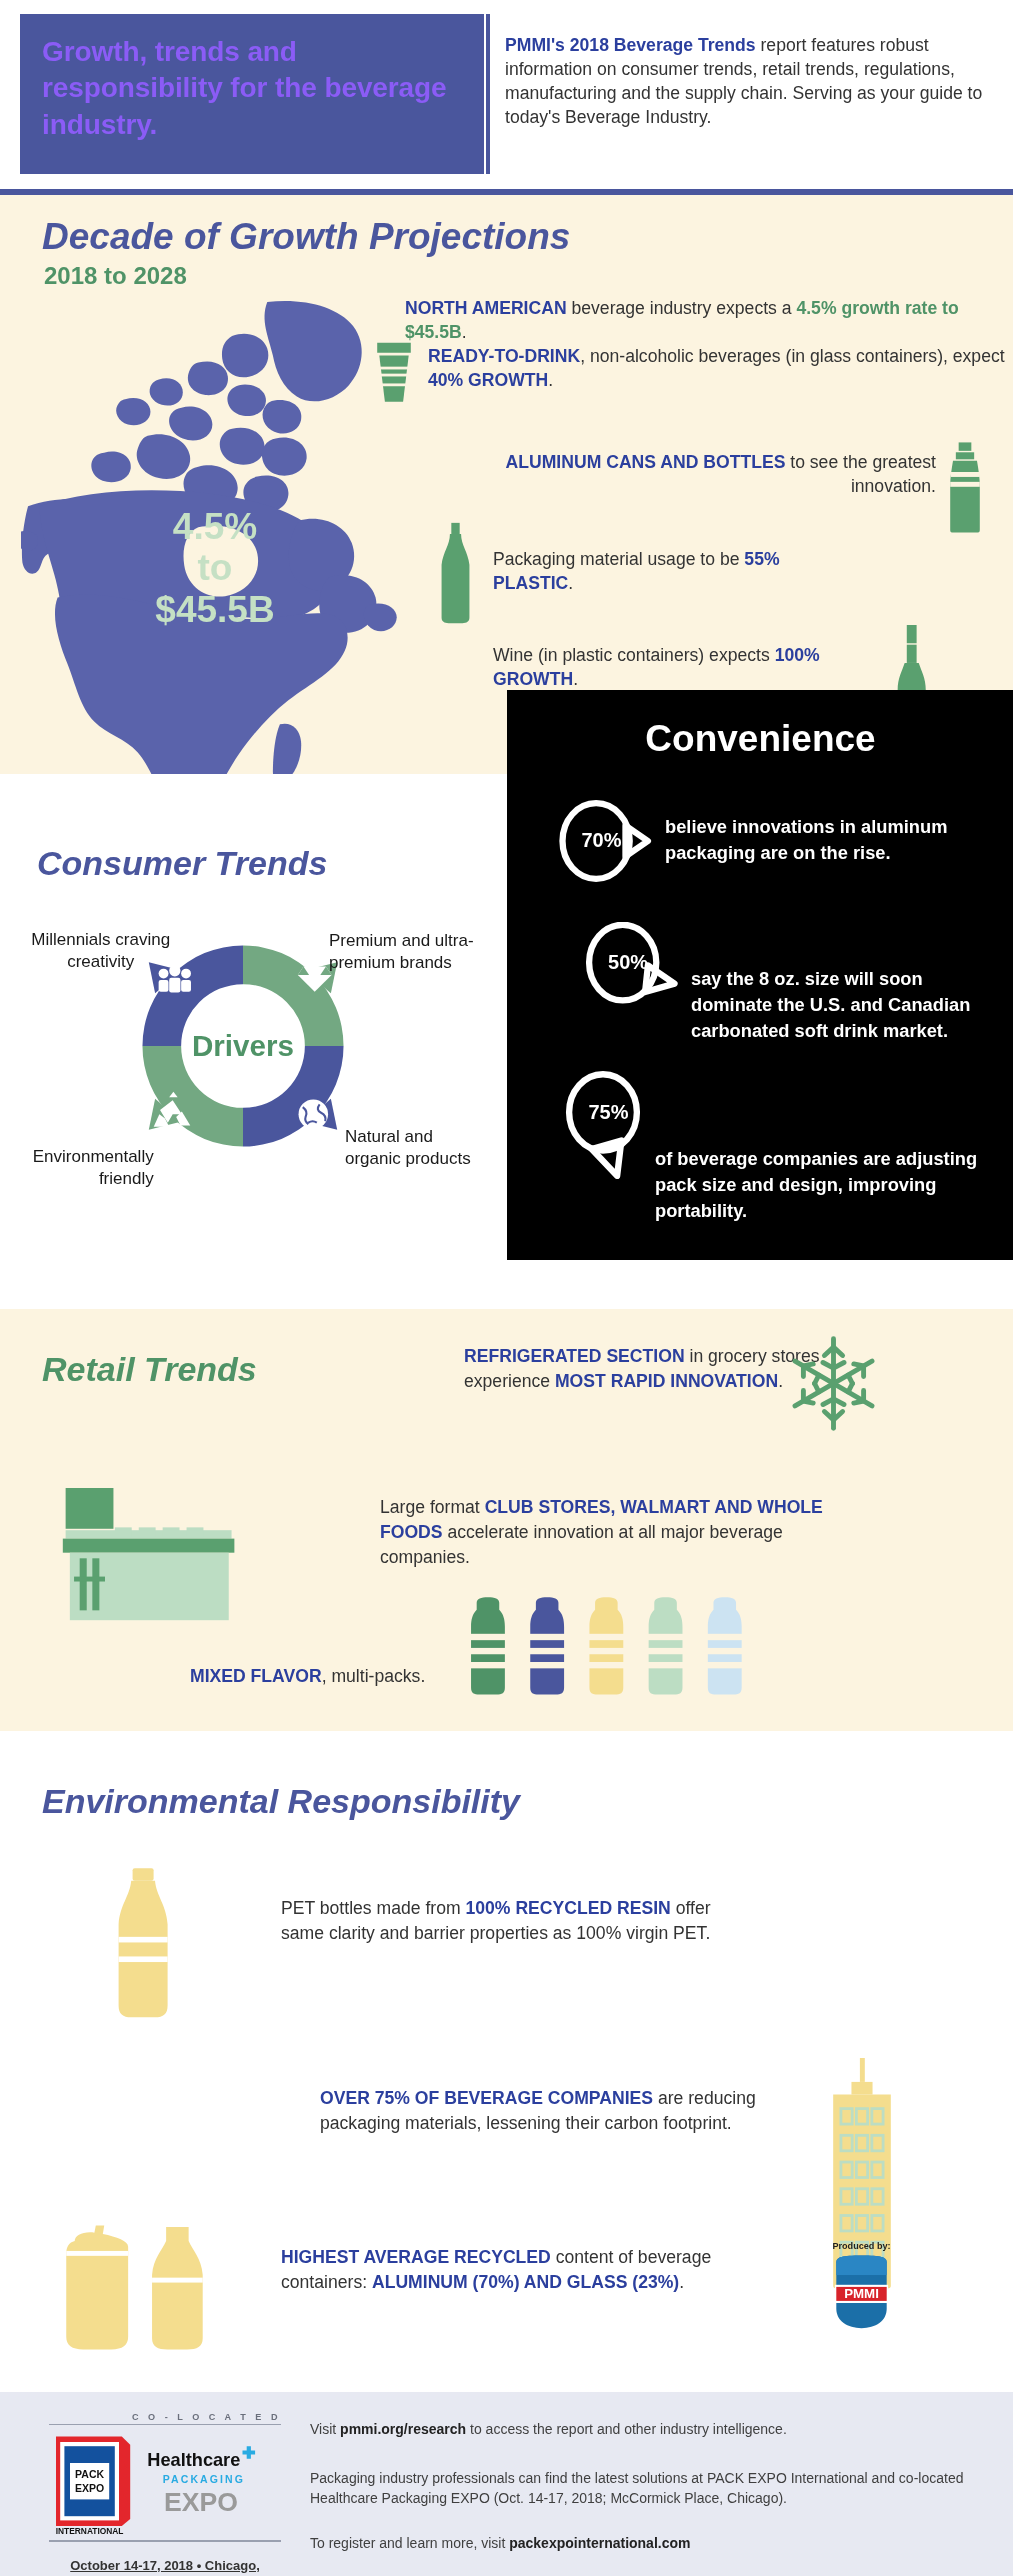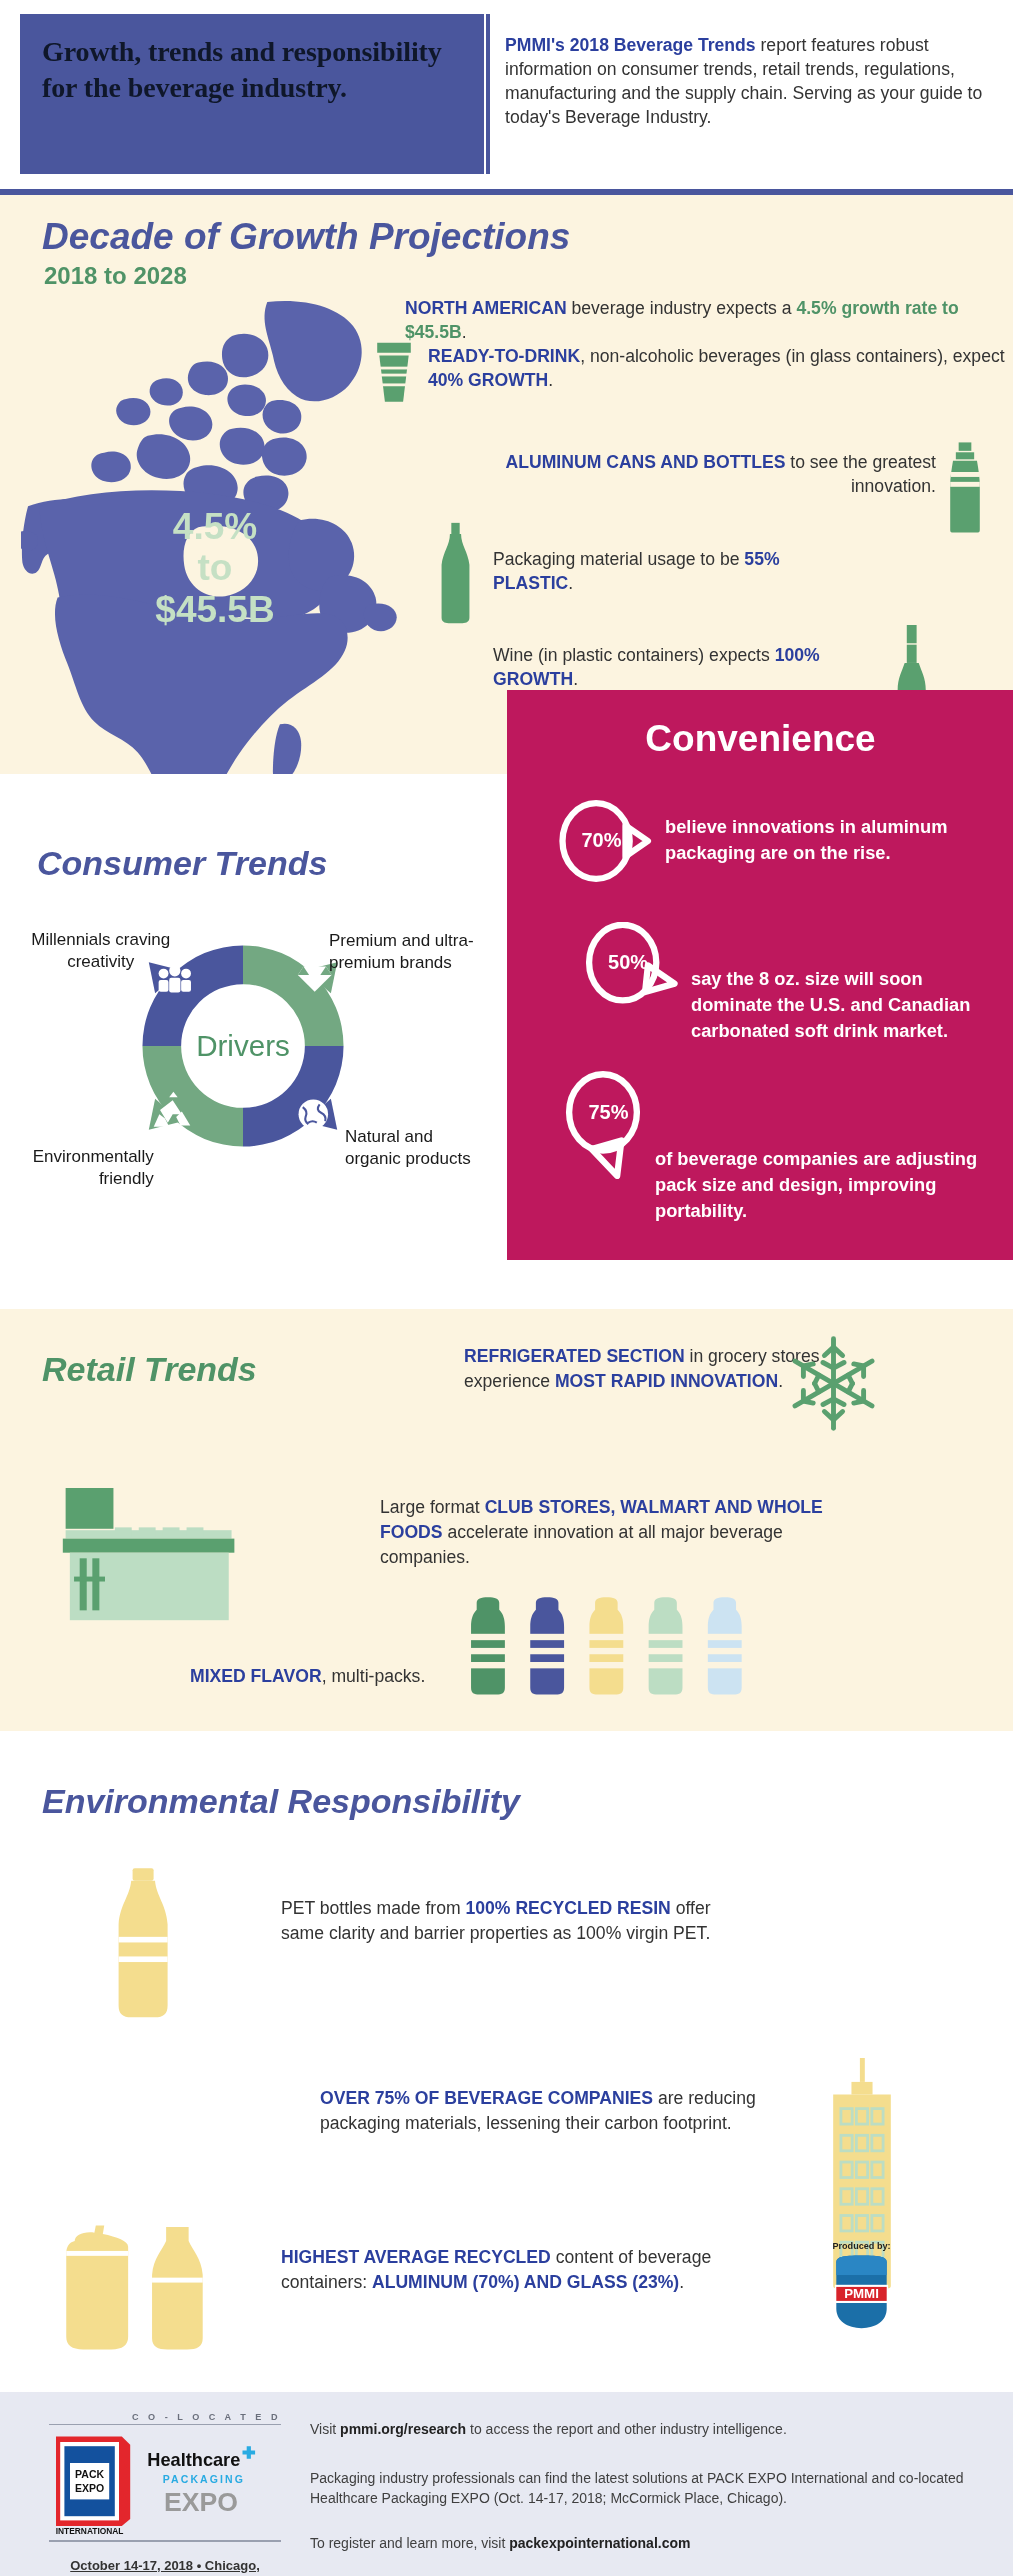--- a/index.html
+++ b/index.html
@@ -21,23 +21,22 @@
   #header{
     position:absolute; left:0; top:0; width:1013px; height:189px;
     background:#ffffff;
   }
   #header-blue{
     position:absolute; left:19.7px; top:14px; width:464px; height:160px;
     background:#4a569d;
   }
   #header-title{
     position:absolute; left:42px; top:34px; width:422px;
-    color:#0f172a; font-size:28px; font-weight:bold; line-height:1.30;
+    color:#8b5cf6; font-size:28px; font-weight:bold; line-height:1.30;
     letter-spacing:-0.1px;
-    font-family:Liberation Serif, serif;
   }
   #header-intro{
     position:absolute; left:505px; top:34px; width:478px;
     font-size:17.6px; line-height:1.36; color:#333333;
   }
   #header-intro .hi-b{color:#2b3f9e; font-weight:bold;}
   #header-rule{
     position:absolute; left:486px; top:14px; width:4.2px; height:160px;
     background:#4a569d;
   }
@@ -80,31 +79,31 @@
   #consumer-title{
     position:absolute; left:37px; top:70px;
     font-size:34px; font-weight:bold; font-style:italic; color:#4a569d;
   }
   #donut{
     position:absolute; left:127px; top:156px; width:232px; height:232px;
   }
   #donut-center{
     position:absolute; left:127px; top:156px; width:232px; height:232px;
     display:flex; align-items:center; justify-content:center;
-    font-size:29.6px; font-weight:normal; color:#4f9367;
+    font-size:29.6px; font-weight:bold; color:#4f9367;
     pointer-events:none;
   }
   .donut-label{
     position:absolute; font-size:17px; line-height:1.28; color:#1a1a1a;
   }
 
   
   #convenience{
     position:absolute; left:507px; top:690px; width:507px; height:570px;
-    background:#be185d;
+    background:#000000;
   }
   #conv-title{
     position:absolute; left:0; top:28px; width:507px; text-align:center;
     font-size:37px; font-weight:bold; color:#ffffff;
   }
   .conv-text{
     position:absolute; font-size:18.3px; line-height:1.42; color:#ffffff; font-weight:bold;
   }
   .bubble{
     position:absolute; width:79px; height:83px;

